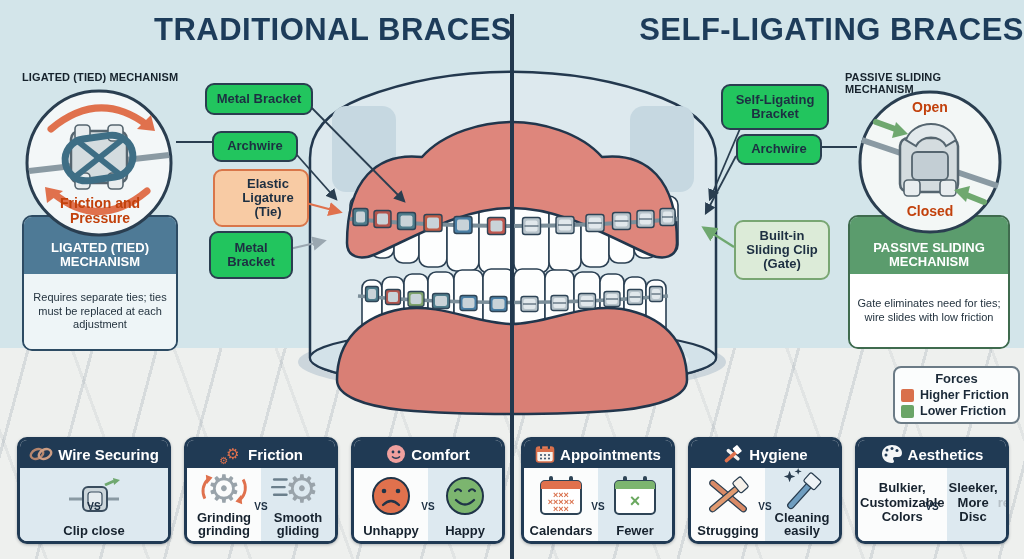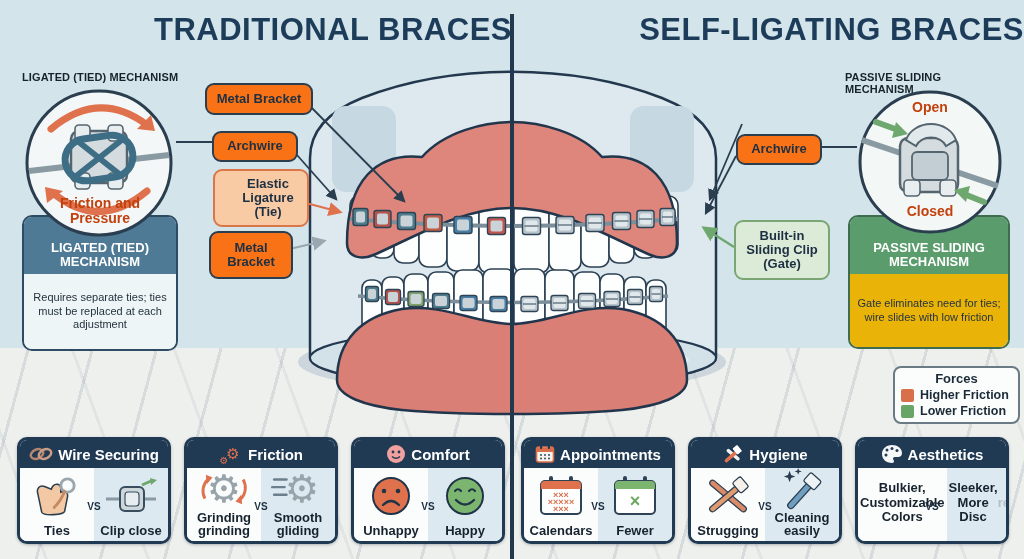--- a/index.html
+++ b/index.html
@@ -17,25 +17,25 @@
   .mech-heading{position:absolute;top:71px;font-size:11px;font-weight:800;color:#16222c;z-index:7;letter-spacing:.1px;}
   
   .panel{position:absolute;display:flex;flex-direction:column;border-radius:10px;overflow:hidden;z-index:7;}
   .panel-band{display:flex;align-items:flex-end;justify-content:center;text-align:center;color:#fff;font-weight:800;font-size:13px;line-height:1.12;padding-bottom:4px;}
   .panel-desc{flex:1;display:flex;align-items:center;justify-content:center;text-align:center;font-size:11px;font-weight:500;color:#24333f;line-height:1.22;padding:4px 6px;}
   .p-left{left:22px;top:215px;width:152px;height:132px;border:2.5px solid #2d4b63;}
   .p-left .panel-band{height:53px;background:#4e7a96;}
   .p-left .panel-desc{background:#eef5f7;}
   .p-right{left:848px;top:215px;width:158px;height:130px;border:2.5px solid #3f6b4e;}
   .p-right .panel-band{height:53px;background:#5b9c6d;}
-  .p-right .panel-desc{background:#eab308;}
+  .p-right .panel-desc{background:#ffffff;}
   .mech-circle{position:absolute;z-index:8;}
   .circle-cap{position:absolute;z-index:9;font-weight:800;font-size:14px;color:#c2410c;text-align:center;line-height:1.1;}
   
-  .callout{position:absolute;background:#f97316;border:2px solid #2a3e50;border-radius:9px;font-weight:700;font-size:13px;color:#1d2f42;display:flex;align-items:center;justify-content:center;text-align:center;line-height:1.08;padding:2px 4px;z-index:8;}
+  .callout{position:absolute;background:#22c55e;border:2px solid #2a3e50;border-radius:9px;font-weight:700;font-size:13px;color:#1d2f42;display:flex;align-items:center;justify-content:center;text-align:center;line-height:1.08;padding:2px 4px;z-index:8;}
   .callout.orange{background:#f8cba4;border-color:#d9764a;padding-left:18px;}
   .callout.green{background:#dcebd8;border-color:#79a673;}
   
   .legend{position:absolute;left:893px;top:366px;width:127px;height:58px;background:#fbfdfd;border:2px solid #6b7b86;border-radius:8px;z-index:8;padding:3px 6px;box-sizing:border-box;}
   .legend-title{text-align:center;font-weight:800;font-size:13px;color:#1b2a38;}
   .legend-row{display:flex;align-items:center;gap:6px;font-size:12.5px;font-weight:600;color:#1b2a38;margin-top:2px;}
   .swatch{width:13px;height:13px;border-radius:2px;flex:0 0 13px;}
   .sw-o{background:#d9704c;} .sw-g{background:#6aa567;}
   
   .cardrow{position:absolute;top:437px;display:flex;gap:13px;z-index:8;}
@@ -228,20 +228,21 @@
     <line x1="128" y1="114" x2="108" y2="106" stroke="#6fa86f" stroke-width="6" stroke-linecap="round"></line>
     <polygon points="98,102 114,98 110,114" fill="#6fa86f"></polygon>
   </svg>
   <div class="circle-cap" style="left:900px;top:100px;width:60px;">Open</div>
   <div class="circle-cap" style="left:898px;top:204px;width:64px;">Closed</div>
 
   <div class="callout" style="left:205px;top:83px;width:96px;height:24px;">Metal Bracket</div>
   <div class="callout" style="left:212px;top:131px;width:74px;height:23px;">Archwire</div>
   <div class="callout orange" style="left:213px;top:169px;width:70px;height:50px;">Elastic Ligature (Tie)</div>
   <div class="callout" style="left:209px;top:231px;width:72px;height:40px;">Metal Bracket</div>
+  <div class="callout" style="left:721px;top:84px;width:96px;height:38px;">Self-Ligating Bracket</div>
   <div class="callout" style="left:736px;top:134px;width:74px;height:23px;">Archwire</div>
   <div class="callout green" style="left:734px;top:220px;width:84px;height:52px;">Built-in Sliding Clip (Gate)</div>
 
   <div class="legend">
     <div class="legend-title">Forces</div>
     <div class="legend-row">
       <span class="swatch sw-o"></span>
       <span>Higher Friction</span>
     </div>
     <div class="legend-row">
@@ -254,30 +255,20 @@
 
     <div class="card">
       <div class="card-head">
         <svg width="24" height="16" viewBox="0 0 24 16">
           <ellipse cx="8" cy="8" rx="6.5" ry="4.5" fill="none" stroke="#b5856d" stroke-width="2.4" transform="rotate(-25 8 8)"></ellipse>
           <ellipse cx="16" cy="8" rx="6.5" ry="4.5" fill="none" stroke="#cc9d84" stroke-width="2.4" transform="rotate(-25 16 8)"></ellipse>
         </svg>
         <span class="card-title">Wire Securing</span>
       </div>
       <div class="card-body">
-        <div class="half l">
-          <div class="iconbox">
-              <svg width="52" height="42" viewBox="0 0 52 44">
-            <path d="M6,20 C4,14 8,10 13,12 L20,15 C22,8 30,8 30,14 L30,18 C34,16 38,18 37,23 L34,38 C33,42 12,43 10,39 Z" fill="#f2c9a4" stroke="#2a3e50" stroke-width="1.6"></path>
-            <circle cx="37" cy="11" r="7" fill="none" stroke="#9aa7ae" stroke-width="3"></circle>
-            <path d="M34,17 C31,25 27,30 23,34" fill="none" stroke="#c58a62" stroke-width="3" stroke-linecap="round"></path>
-          </svg>
-            </div>
-          <div class="ilabel">Ties</div>
-        </div>
         <div class="vs">VS</div>
         <div class="half r">
           <div class="iconbox">
               <svg width="54" height="40" viewBox="0 0 54 40">
             <line x1="2" y1="23" x2="52" y2="23" stroke="#8a9aa3" stroke-width="3"></line>
             <rect x="16" y="11" width="24" height="24" rx="5" fill="#ccd6db" stroke="#3a4d5e" stroke-width="2"></rect>
             <rect x="21" y="16" width="14" height="14" rx="3" fill="#e6ecef" stroke="#3a4d5e" stroke-width="1.2"></rect>
             <line x1="38" y1="9" x2="47" y2="5" stroke="#6fa86f" stroke-width="3"></line>
             <polygon points="46,2 53,4 47,9" fill="#6fa86f"></polygon>
           </svg>

